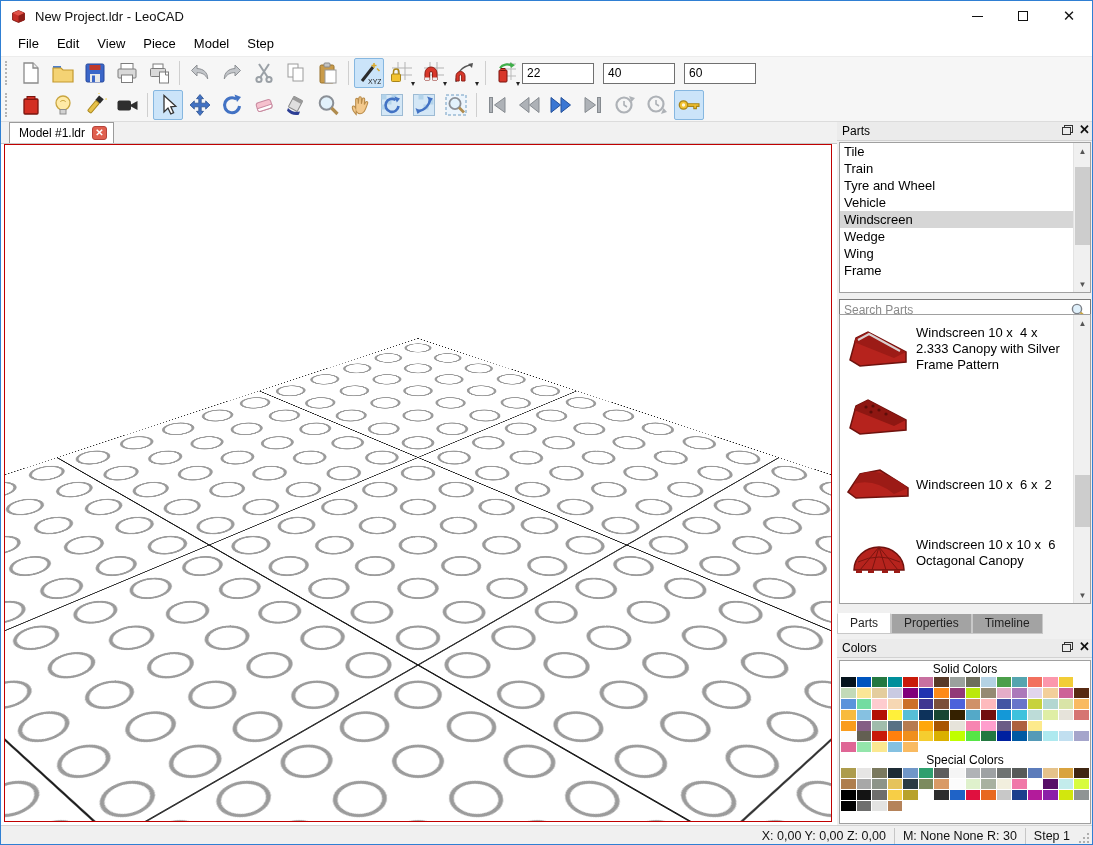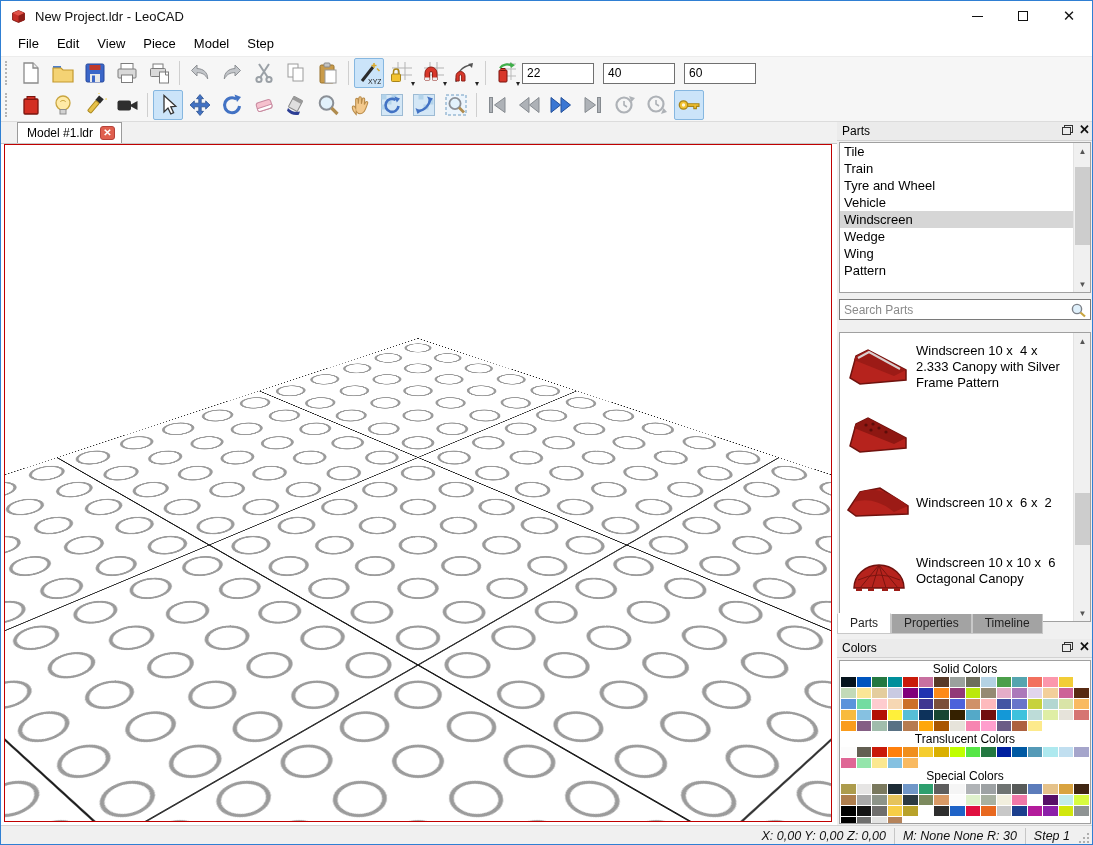--- a/index.html
+++ b/index.html
@@ -24,21 +24,21 @@
   .tb2 { top:88px; height:33px; border-bottom:1px solid #dcdcdc; }
   .tb-handle { width:6px; height:24px; border-left:2px dotted #b5b5b5; margin:0 4px 0 4px; }
   .tb-sep { width:1px; height:24px; background:#cfcfcf; margin:0 4px; }
   .tbtn { width:30px; height:30px; display:flex; align-items:center; justify-content:center; position:relative; border:1px solid transparent; border-radius:2px; margin:0 1px; }
   .tbtn.active { background:#cbe4f9; border-color:#86b7e0; }
   .tbtn svg { width:24px; height:24px; }
   .dd { position:absolute; right:0; bottom:-1px; font-size:8px; color:#222; line-height:8px; }
   .tb-input { width:72px; height:21px; border:1px solid #707070; font-family:"Liberation Sans",sans-serif; font-size:12px; padding-left:4px; margin-right:9px; background:#fff; }
   
   .doctabs { position:absolute; left:0; top:121px; width:836px; height:22px; background:#f1f1f1; border-bottom:1px solid #c8c8c8; display:flex; align-items:flex-end; }
-  .doctab { margin-left:16px; height:21px; background:#fff; border:1px solid #9b9b9b; border-bottom:none; display:flex; align-items:center; padding:0 6px 0 9px; font-size:12px; }
+  .doctab { margin-left:8px; height:21px; background:#fff; border:1px solid #9b9b9b; border-bottom:none; display:flex; align-items:center; padding:0 6px 0 9px; font-size:12px; }
   .tab-close { margin-left:7px; width:15px; height:14px; background:#e0604f; border:1px solid #b5423a; border-radius:3px; color:#fff; font-size:10px; font-weight:bold; display:flex; align-items:center; justify-content:center; line-height:10px; }
   
   .viewport { position:absolute; left:3px; top:143px; width:828px; height:678px; background:#fff; border:1px solid #c00000; overflow:hidden; }
   .scene { position:absolute; left:0; top:0; width:100%; height:100%; perspective:1200px; }
   .plate { position:absolute; left:50%; top:50%; width:1400px; height:1400px; margin:-700px 0 0 -700px;
            transform: translateY(182px) rotateX(64deg) rotateZ(45deg); }
   .plate svg { width:1400px; height:1400px; display:block; }
   
   .dock { position:absolute; left:836px; top:121px; width:256px; height:703px; background:#f0f0f0; }
   .panel-header { position:absolute; left:0; width:256px; height:19px; background:#ebebeb; border-bottom:1px solid #d2d2d2; display:flex; align-items:center; font-size:12px; padding-left:5px; }
@@ -51,35 +51,35 @@
   .cat { height:17px; line-height:17px; padding-left:4px; font-size:13px; color:#000; }
   .cat.sel { background:#d6d6d6; }
   .vscroll { position:absolute; right:0; top:0; width:17px; height:100%; background:#f0f0f0; border-left:1px solid #e3e3e3; }
   .vs-arrow { position:absolute; left:0; width:17px; height:16px; color:#555; font-size:8px; display:flex; align-items:center; justify-content:center; }
   .vs-up { top:0; } .vs-down { bottom:0; }
   .vs-thumb { position:absolute; left:1px; width:15px; background:#cdcdcd; }
   .search-row { position:absolute; left:2px; top:177px; width:252px; height:21px; border:1px solid #7a7a7a; background:#fff; display:flex; align-items:center; }
   .search-row input { flex:1; border:none; outline:none; font-family:"Liberation Sans",sans-serif; font-size:12px; padding-left:4px; color:#c2410c; }
   .search-row input::placeholder { color:#8a8a8a; }
   .search-ico { width:18px; height:16px; margin-right:2px; }
-  .parts-list { position:absolute; left:2px; top:210px; width:252px; height:290px; background:#fff; border:1px solid #a0a0a0; overflow:hidden; }
+  .parts-list { position:absolute; left:2px; top:192px; width:252px; height:290px; background:#fff; border:1px solid #a0a0a0; overflow:hidden; }
   .part-item { display:flex; align-items:center; height:68px; padding-left:6px; }
   .pthumb { width:66px; height:54px; flex:0 0 66px; }
   .pname { width:158px; font-size:13px; color:#000; white-space:pre-wrap; line-height:16px; margin-left:4px; }
   .ptabs { position:absolute; left:0px; top:492px; width:256px; height:20px; display:flex; align-items:flex-end; font-size:12px; }
   .ptab { padding:2px 12px 3px 12px; border:1px solid #c8c8c8; border-top:none; background:#a3a3a3; color:#222; }
   .ptab.active { background:#fff; border-top:1px solid #fff; font-size:12px; }
   
   .colors-body { position:absolute; left:2px; top:538px; width:252px; height:164px; background:#fff; border:1px solid #a0a0a0; overflow:hidden; }
   .cgroup-label { text-align:center; font-size:12px; color:#000; padding:1px 0 1px 0; }
   .swatch-grid { display:grid; grid-template-columns:repeat(16,1fr); gap:1px; padding:0 1px; background:#fff; }
   .swatch { height:10px; }
   
   .statusbar { position:absolute; left:0; top:824px; width:100%; height:20px; background:#f0f0f0; border-top:1px solid #d4d4d4; display:flex; align-items:center; justify-content:flex-end; font-size:12.5px; color:#111; }
-  .sb-seg { padding:0 8px; height:16px; display:flex; align-items:center; border-left:1px solid #c6c6c6;font-style:italic; }
+  .sb-seg { padding:0 8px; height:16px; display:flex; align-items:center; border-left:1px solid #c6c6c6; }
   .sb-seg:first-child { border-left:none; }
   .sb-grip { width:12px; height:12px; margin:4px 2px 0 0; }
 </style>
 </head>
 <body>
 
 <div class="titlebar">
   <svg class="app-icon" viewBox="0 0 20 20">
     <polygon points="3,6 10,3 17,6 17,14 10,17 3,14" fill="#c62f28" stroke="#7a150e" stroke-width="1"></polygon>
     <polygon points="3,6 10,3 17,6 10,9" fill="#e0544a"></polygon>
@@ -836,21 +836,21 @@
 
   <div class="cat-list">
     <div>
         <div class="cat">Tile</div>
         <div class="cat">Train</div>
         <div class="cat">Tyre and Wheel</div>
         <div class="cat">Vehicle</div>
         <div class="cat sel">Windscreen</div>
         <div class="cat">Wedge</div>
         <div class="cat">Wing</div>
-        <div class="cat">Pattern</div>
+        <div class="cat">Frame</div>
       </div>
     <div class="vscroll">
       <div class="vs-arrow vs-up">▲</div>
       <div class="vs-thumb" style="top:24px;height:78px;"></div>
       <div class="vs-arrow vs-down">▼</div>
     </div>
   </div>
 
   <div class="search-row">
     <input type="text" placeholder="Search Parts" style="">
@@ -1017,21 +1017,20 @@
         <div class="swatch" style="background: rgb(182, 123, 80);"></div>
         <div class="swatch" style="background: rgb(255, 167, 11);"></div>
         <div class="swatch" style="background: rgb(169, 85, 0);"></div>
         <div class="swatch" style="background: rgb(230, 227, 218);"></div>
         <div class="swatch" style="background: rgb(247, 133, 177);"></div>
         <div class="swatch" style="background: rgb(255, 158, 205);"></div>
         <div class="swatch" style="background: rgb(108, 92, 134);"></div>
         <div class="swatch" style="background: rgb(173, 97, 64);"></div>
         <div class="swatch" style="background: rgb(253, 234, 140);"></div>
       </div>
-    <div class="cgroup-label">Translucent Colors</div>
     <div class="swatch-grid">
         <div class="swatch" style="background: rgb(252, 252, 252);"></div>
         <div class="swatch" style="background: rgb(99, 95, 82);"></div>
         <div class="swatch" style="background: rgb(201, 26, 9);"></div>
         <div class="swatch" style="background: rgb(255, 128, 13);"></div>
         <div class="swatch" style="background: rgb(240, 143, 28);"></div>
         <div class="swatch" style="background: rgb(245, 205, 47);"></div>
         <div class="swatch" style="background: rgb(218, 176, 0);"></div>
         <div class="swatch" style="background: rgb(192, 255, 0);"></div>
         <div class="swatch" style="background: rgb(86, 230, 70);"></div>

